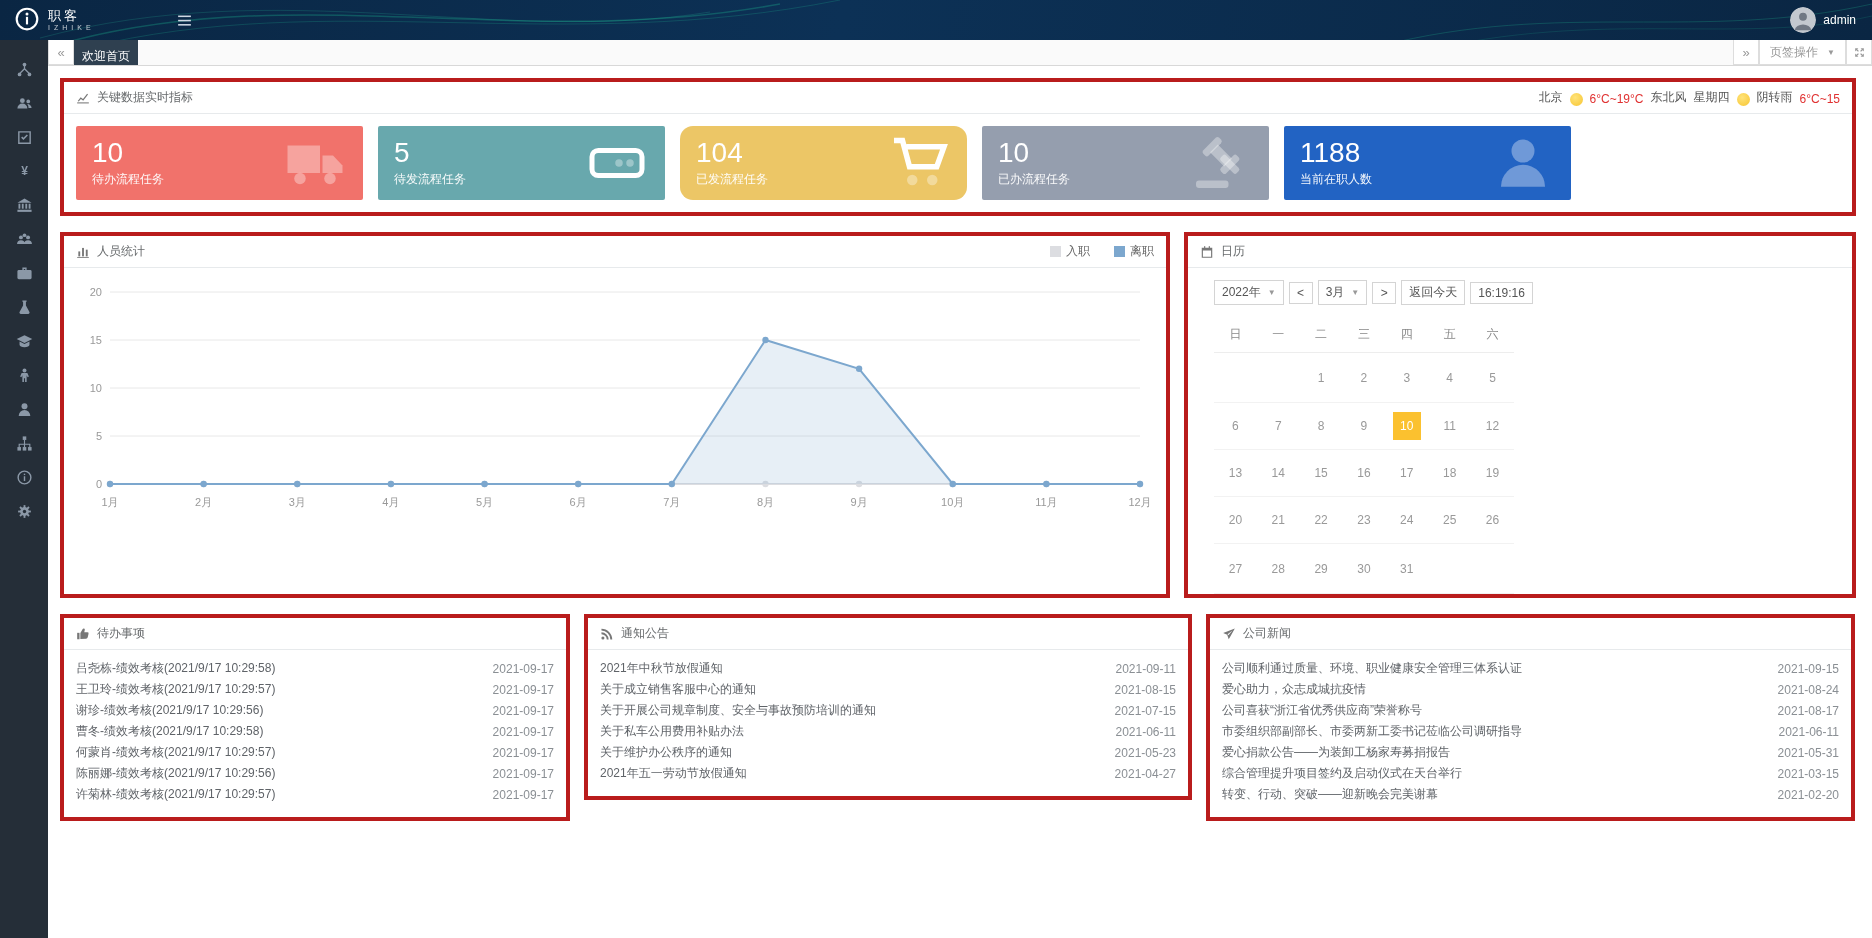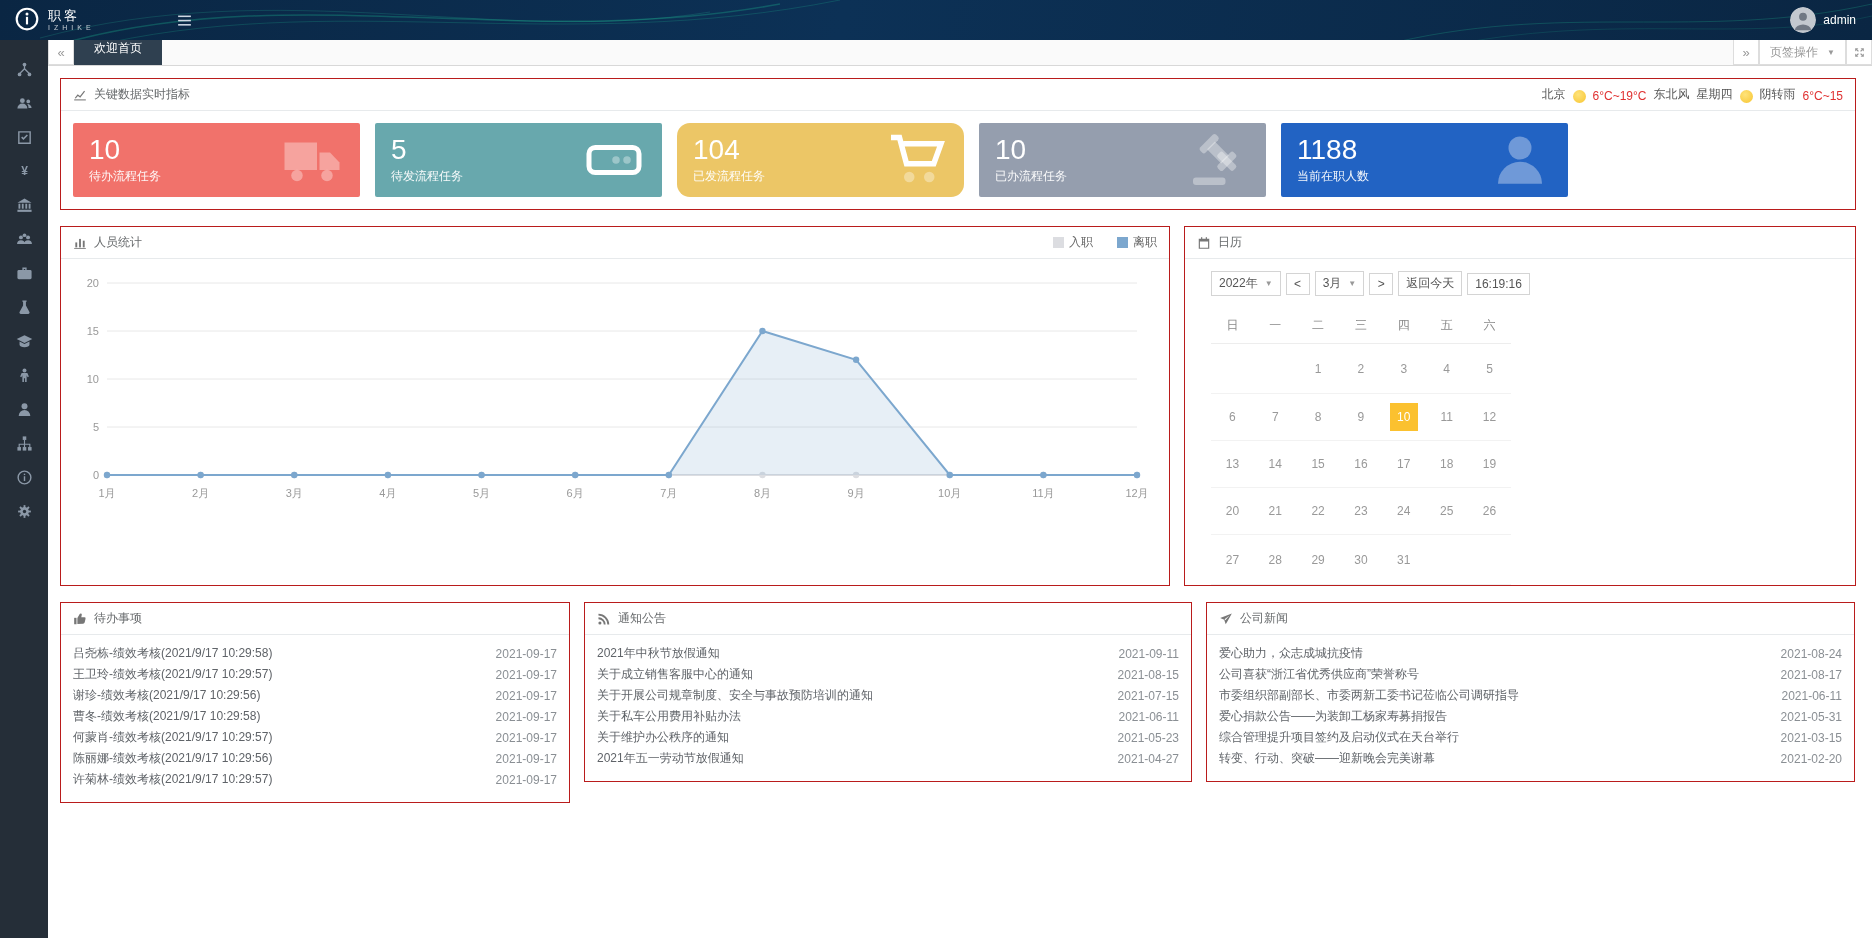--- a/index.html
+++ b/index.html
@@ -26,29 +26,29 @@
 
 .layout{display:flex;height:898px}
 .sidebar{width:48px;background:#252e38;padding-top:12px;flex:none}
 .side-item{height:34px;display:flex;align-items:center;justify-content:center;color:#8b98a7;cursor:pointer}
 .side-item svg{width:17px;height:17px}
 .main{flex:1;display:flex;flex-direction:column;min-width:0}
 
 
 .tabbar{height:26px;background:#fafafa;border-bottom:1px solid #d8d8d8;display:flex;align-items:stretch}
 .tb-btn{border:1px solid #ddd;border-top:none;background:#fff;color:#999;min-width:26px;display:flex;align-items:center;justify-content:center;font-size:13px;cursor:pointer}
-.tab{background:#2f4050;color:#fff;padding:0 20px;display:flex;align-items:flex-start;font-size:12px;cursor:pointer}
+.tab{background:#2f4050;color:#fff;padding:0 8px;display:flex;align-items:flex-end;font-size:12px;cursor:pointer}
 .tb-right{margin-left:auto;display:flex}
 .tb-ops{gap:5px;padding:0 10px;font-size:12px}
 .caret{font-size:8px;color:#999;margin-left:4px}
 .tb-btn svg{width:13px;height:13px;fill:#999}
 
 
 .content{flex:1;padding:12px 16px 12px 12px;background:#fff;overflow:hidden}
-.panel{border:1px solid #b91c1c;background:#fff}
+.panel{border:4px solid #b91c1c;background:#fff}
 .panel-header{height:32px;display:flex;align-items:center;gap:7px;padding:0 12px;border-bottom:1px solid #e7eaec;color:#676a6c;font-size:12px}
 .panel-header .ph-ic svg{width:14px;height:14px;fill:#777}
 .ph-title{color:#676a6c}
 
 
 .kpi-panel{margin-bottom:16px}
 .weather{margin-left:auto;display:flex;align-items:flex-end;gap:7px;font-size:12px;color:#555;overflow:hidden;white-space:nowrap}
 .sun{width:13px;height:13px;border-radius:50%;background:radial-gradient(circle at 40% 35%,#ffe37a,#f7c531);display:inline-block;flex:none}
 .temp-red{color:#e03131}
 .kpi-cards{display:flex;gap:15px;padding:12px}
@@ -590,20 +590,24 @@
         </section>
         <section class="panel list-panel p-news">
           <div class="panel-header">
             <span class="ph-ic"><svg viewBox="0 0 24 24" class="ic" style="">
                   <path d="M22 2.5L2 10.2l6.9 2.9L11.5 21l3.3-5.6 7.2-12.9zM9.5 12.6L18 6l-7.1 8.3z"></path>
                 </svg></span>
             <span class="ph-title">公司新闻</span>
           </div>
           <div class="list-body" id="news-list">
               <div class="list-row">
+                <span class="lr-text">公司顺利通过质量、环境、职业健康安全管理三体系认证</span>
+                <span class="lr-date">2021-09-15</span>
+              </div>
+              <div class="list-row">
                 <span class="lr-text">爱心助力，众志成城抗疫情</span>
                 <span class="lr-date">2021-08-24</span>
               </div>
               <div class="list-row">
                 <span class="lr-text">公司喜获“浙江省优秀供应商”荣誉称号</span>
                 <span class="lr-date">2021-08-17</span>
               </div>
               <div class="list-row">
                 <span class="lr-text">市委组织部副部长、市委两新工委书记莅临公司调研指导</span>
                 <span class="lr-date">2021-06-11</span>

